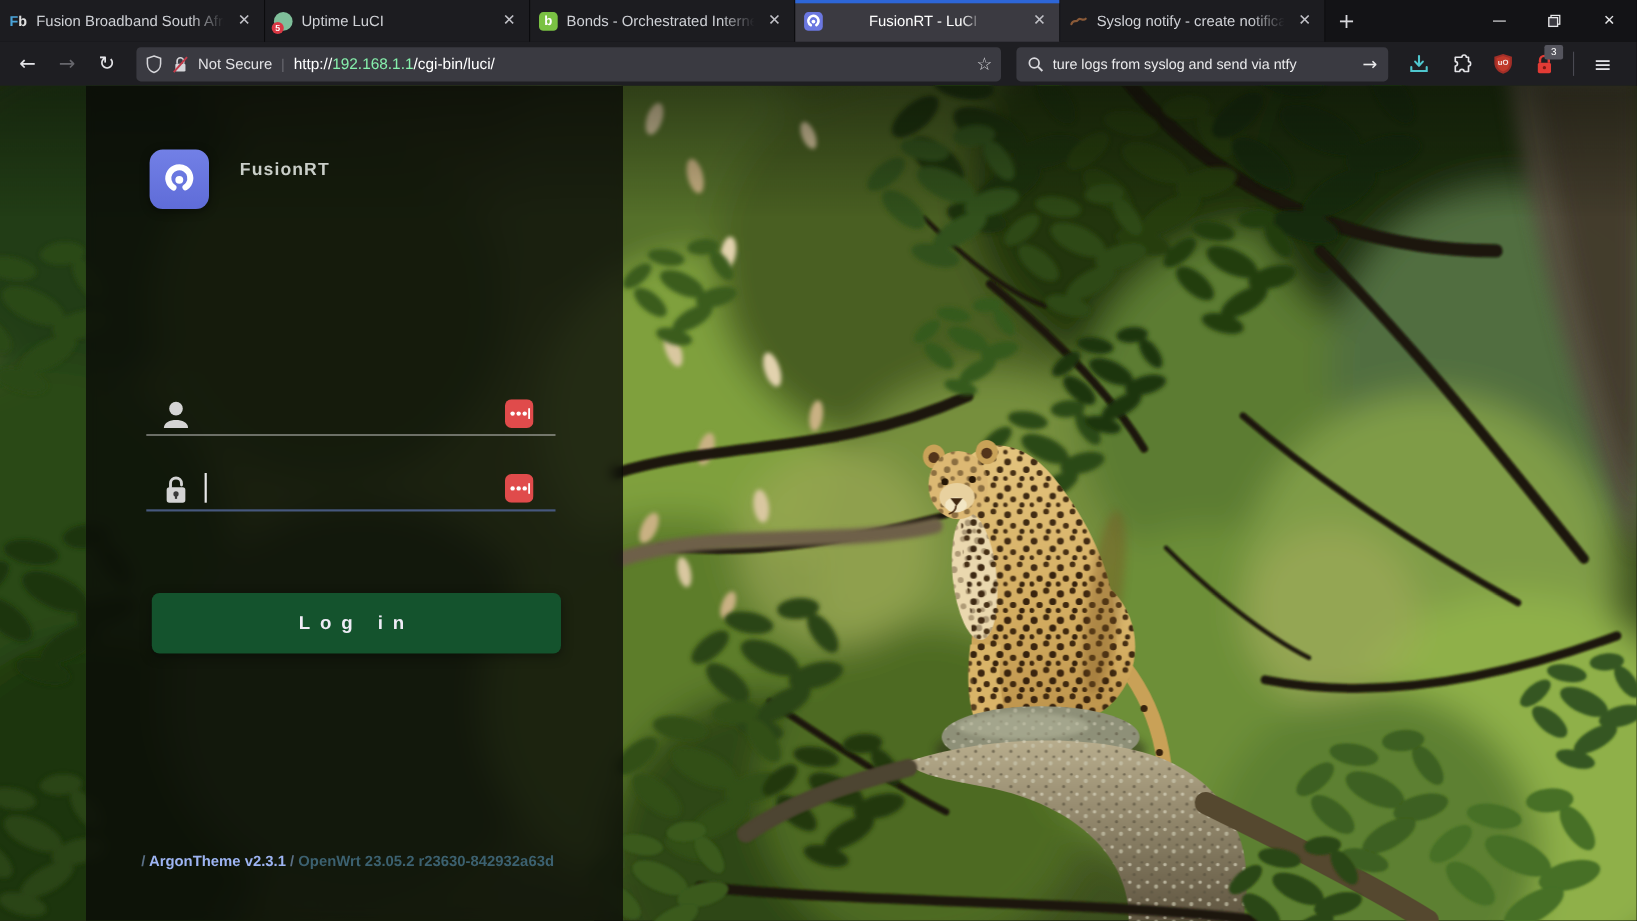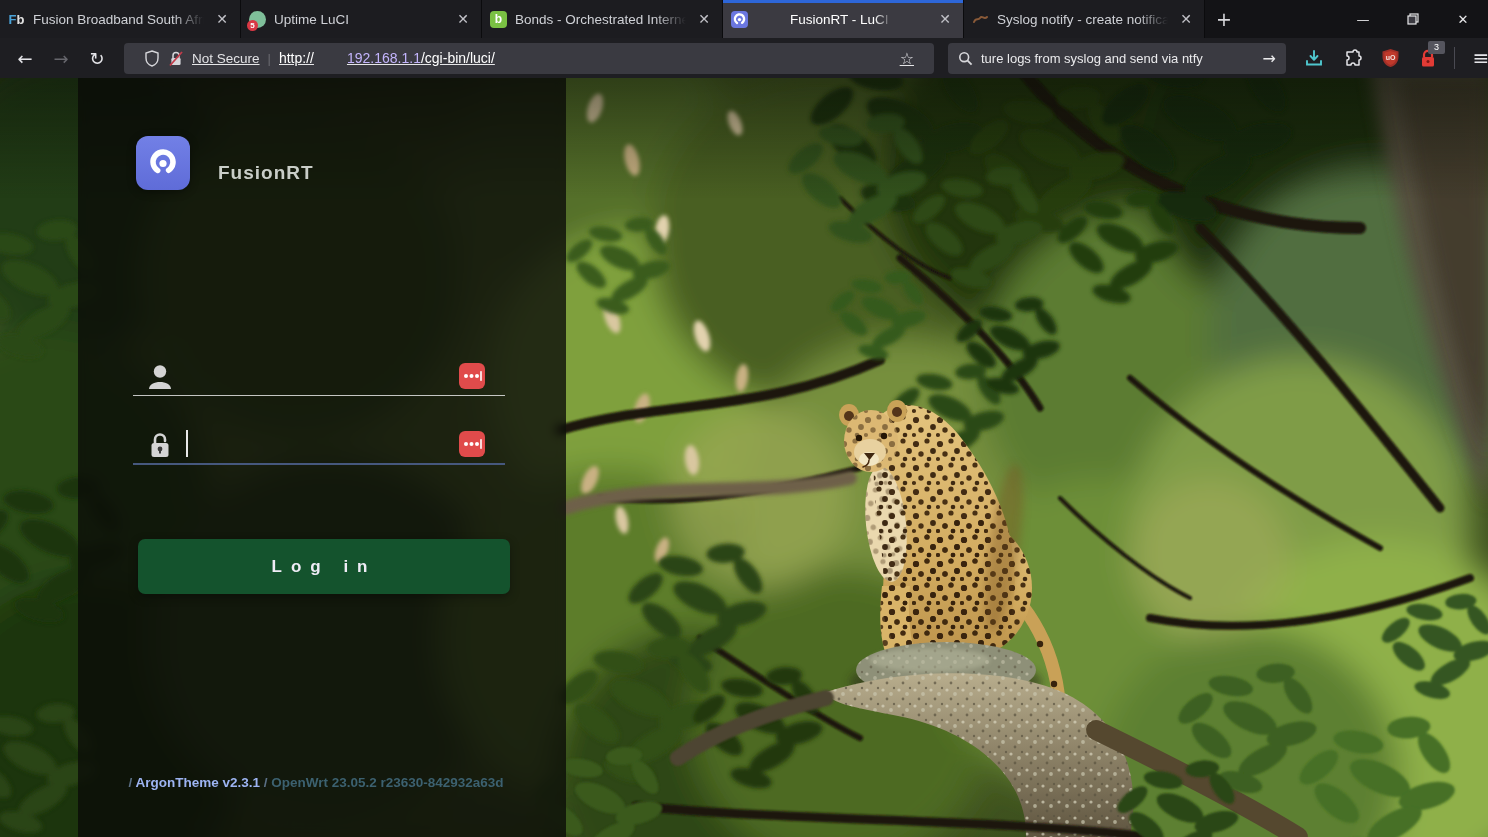--- a/index.html
+++ b/index.html
@@ -32,48 +32,48 @@
   .tab-spacer{flex:1;}
   .win-controls{display:flex;align-items:stretch;}
   .win-btn{width:50px;display:flex;align-items:center;justify-content:center;color:#e8e8ea;font-size:13px;}
 
   
   .navbar{height:40px;background:#1e1e22;display:flex;align-items:center;padding:0 8px;gap:2px;}
   .nav-btn{width:34px;height:32px;display:flex;align-items:center;justify-content:center;
     color:#e4e4e8;font-size:18px;border-radius:4px;flex:0 0 auto;}
   .nav-btn.disabled{color:#66666c;}
   .urlbar{width:770px;height:31px;background:#3a3a41;border-radius:4px;display:flex;
-    align-items:center;gap:8px;padding:0 20px;margin-left:8px;flex:0 0 auto;text-decoration:underline;}
+    align-items:center;gap:8px;padding:0 8px;margin-left:8px;flex:0 0 auto;}
   .sec-label{font-size:13.5px;color:#e2e2e5;white-space:nowrap;}
   .url-sep{color:#6a6a70;font-size:13px;}
   .url-text{font-size:14px;white-space:nowrap;overflow:hidden;}
   .url-text .dim{color:#ffffff;}
-  .url-text .host{color:#c4b5fd;margin-left:33px;}
+  .url-text .host{color:#86efac;}
   .urlbar .spacer{flex:1;}
   .star{color:#d8d8dc;font-size:16px;}
   .searchbar{width:318px;height:31px;background:#3a3a41;border-radius:4px;display:flex;
     align-items:center;gap:8px;padding:0 10px;margin-left:12px;flex:0 0 auto;}
   .search-text{font-size:13px;color:#eaeaec;white-space:nowrap;overflow:hidden;flex:1;}
   .search-go{color:#eaeaec;font-size:16px;}
   .toolbar-icons{display:flex;align-items:center;gap:6px;margin-left:10px;}
   .tool-btn{width:32px;height:32px;display:flex;align-items:center;justify-content:center;position:relative;border-radius:4px;}
   .tool-badge{position:absolute;top:-1px;right:-1px;min-width:13px;height:13px;padding:0 2px;
     background:#55555e;color:#fff;font-size:9px;line-height:13px;text-align:center;border-radius:2px;}
   .toolbar-sep{width:1px;height:22px;background:#4a4a52;margin:0 4px;}
 
   
   .viewport{position:relative;width:1488px;height:759px;overflow:hidden;background:#2c3a17;}
   .scene{position:absolute;inset:0;display:block;}
   .login-panel{position:absolute;top:0;bottom:0;left:78px;width:488px;
     background:rgba(9,10,6,0.78);backdrop-filter:blur(5px) saturate(0.9);}
   .logo{position:absolute;left:58px;top:58px;width:54px;height:54px;border-radius:12px;
     background:linear-gradient(180deg,#7280e6,#5f6cd8);display:flex;align-items:center;justify-content:center;
     box-shadow:0 2px 8px rgba(0,0,0,.4);}
-  .brand{position:absolute;left:140px;top:68px;height:54px;display:flex;align-items:center;
-    font-size:19px;font-weight:bold;letter-spacing:1px;color:#c9cec8;}
+  .brand{position:absolute;left:140px;top:50px;height:54px;display:flex;align-items:center;
+    font-size:16px;font-weight:bold;letter-spacing:1px;color:#c9cec8;}
   .field{position:absolute;left:55px;width:372px;height:36px;}
   .field-user{top:281px;border-bottom:1px solid rgba(240,240,240,.8);}
   .field-pass{top:349px;border-bottom:2px solid #46587e;}
   .field .f-icon{position:absolute;left:14px;top:4px;width:26px;height:27px;}
   .field input{position:absolute;left:52px;top:0;width:230px;height:34px;background:transparent;border:0;outline:0;
     color:#dcdcdc;font-size:17px;letter-spacing:.5px;font-family:"Liberation Sans","DejaVu Sans",sans-serif;padding:0;}
   .caret{position:absolute;left:53px;top:3px;width:1.5px;height:27px;background:#e8e8e8;}
   .pm-icon{position:absolute;right:20px;top:4px;width:26px;height:26px;border:0;padding:0;background:transparent;}
   .login-btn{position:absolute;left:60px;top:461px;width:372px;height:55px;border:0;border-radius:7px;
     background:#14532d;color:#efecf6;font-size:17px;font-weight:bold;letter-spacing:9px;

